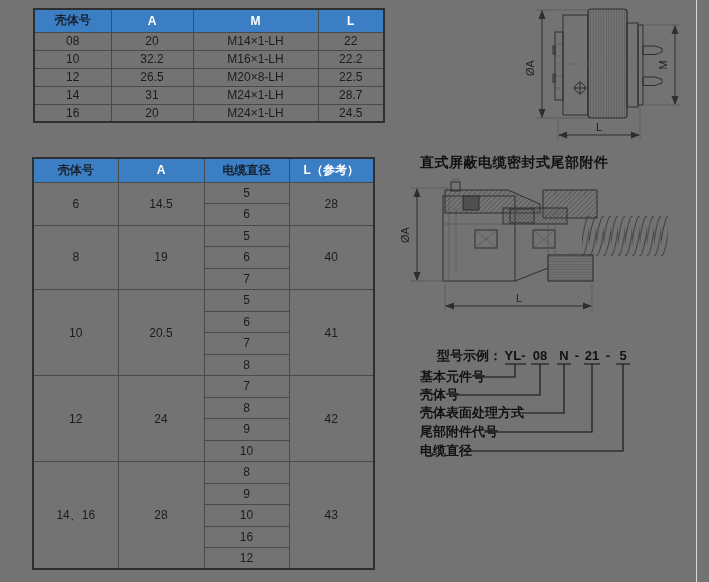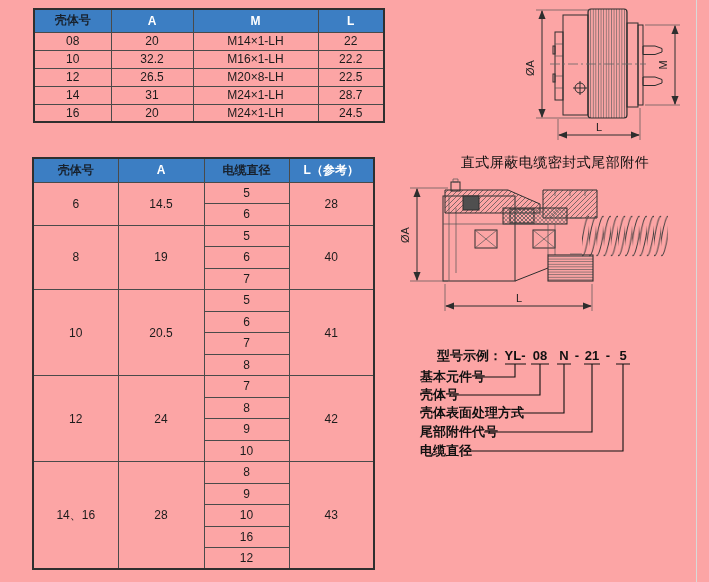--- a/index.html
+++ b/index.html
@@ -1,16 +1,16 @@
 <!DOCTYPE html>
 <html><head>
 <meta charset="utf-8">
 <style>
   html,body{margin:0;padding:0;background:#fff;}
-  #page{position:relative;width:709px;height:582px;background:#fca5a5;
+  #page{position:relative;width:709px;height:582px;background:#737373;
         font-family:"Liberation Sans","DejaVu Sans",sans-serif;color:#1f1f1f;overflow:hidden;}
 
   
   table{border-collapse:collapse;table-layout:fixed;position:absolute;
         text-align:center;font-size:12px;color:#1c1c1c;}
   td,th{border:1px solid #4a4a4a;padding:0;vertical-align:middle;overflow:hidden;white-space:nowrap;}
   table{border:2px solid #2f2f2f;}
   thead th{background:#3c7ec3;font-weight:600;font-size:12px;}
   th.hd{color:#18222e;}   
   th.hw{color:#ffffff;}   
@@ -18,21 +18,21 @@
   #t1{left:33px;top:8px;width:350px;}
   #t1 thead tr{height:23px;}
   #t1 tbody tr{height:18px;}
 
   #t2{left:32px;top:157px;width:341px;}
   #t2 thead tr{height:24px;}
   #t2 tbody tr{height:21.5px;}
 
   
   #caption{position:absolute;left:420px;top:154px;width:270px;
-           font-size:14px;font-weight:normal;color:#111;letter-spacing:0.5px;text-align:center;}
+           font-size:14px;font-weight:bold;color:#111;letter-spacing:0.5px;}
   svg{position:absolute;overflow:visible;}
   #svg-connector{left:520px;top:0px;}
   #svg-tail{left:400px;top:178px;}
   #svg-model{left:400px;top:338px;}
   .dwg-line{stroke:#2e2e2e;stroke-width:1;fill:none;}
   .dwg-thin{stroke:#555;stroke-width:0.7;fill:none;}
   .dim{stroke:#2e2e2e;stroke-width:1;fill:none;}
   .dimtext{font-size:11px;fill:#222;font-family:"Liberation Sans","DejaVu Sans",sans-serif;}
   .codetext{font-size:13px;font-weight:bold;fill:#111;font-family:"Liberation Sans","DejaVu Sans",sans-serif;}
   .lbltext{font-size:13px;font-weight:bold;fill:#111;font-family:"Liberation Sans","DejaVu Sans",sans-serif;}

